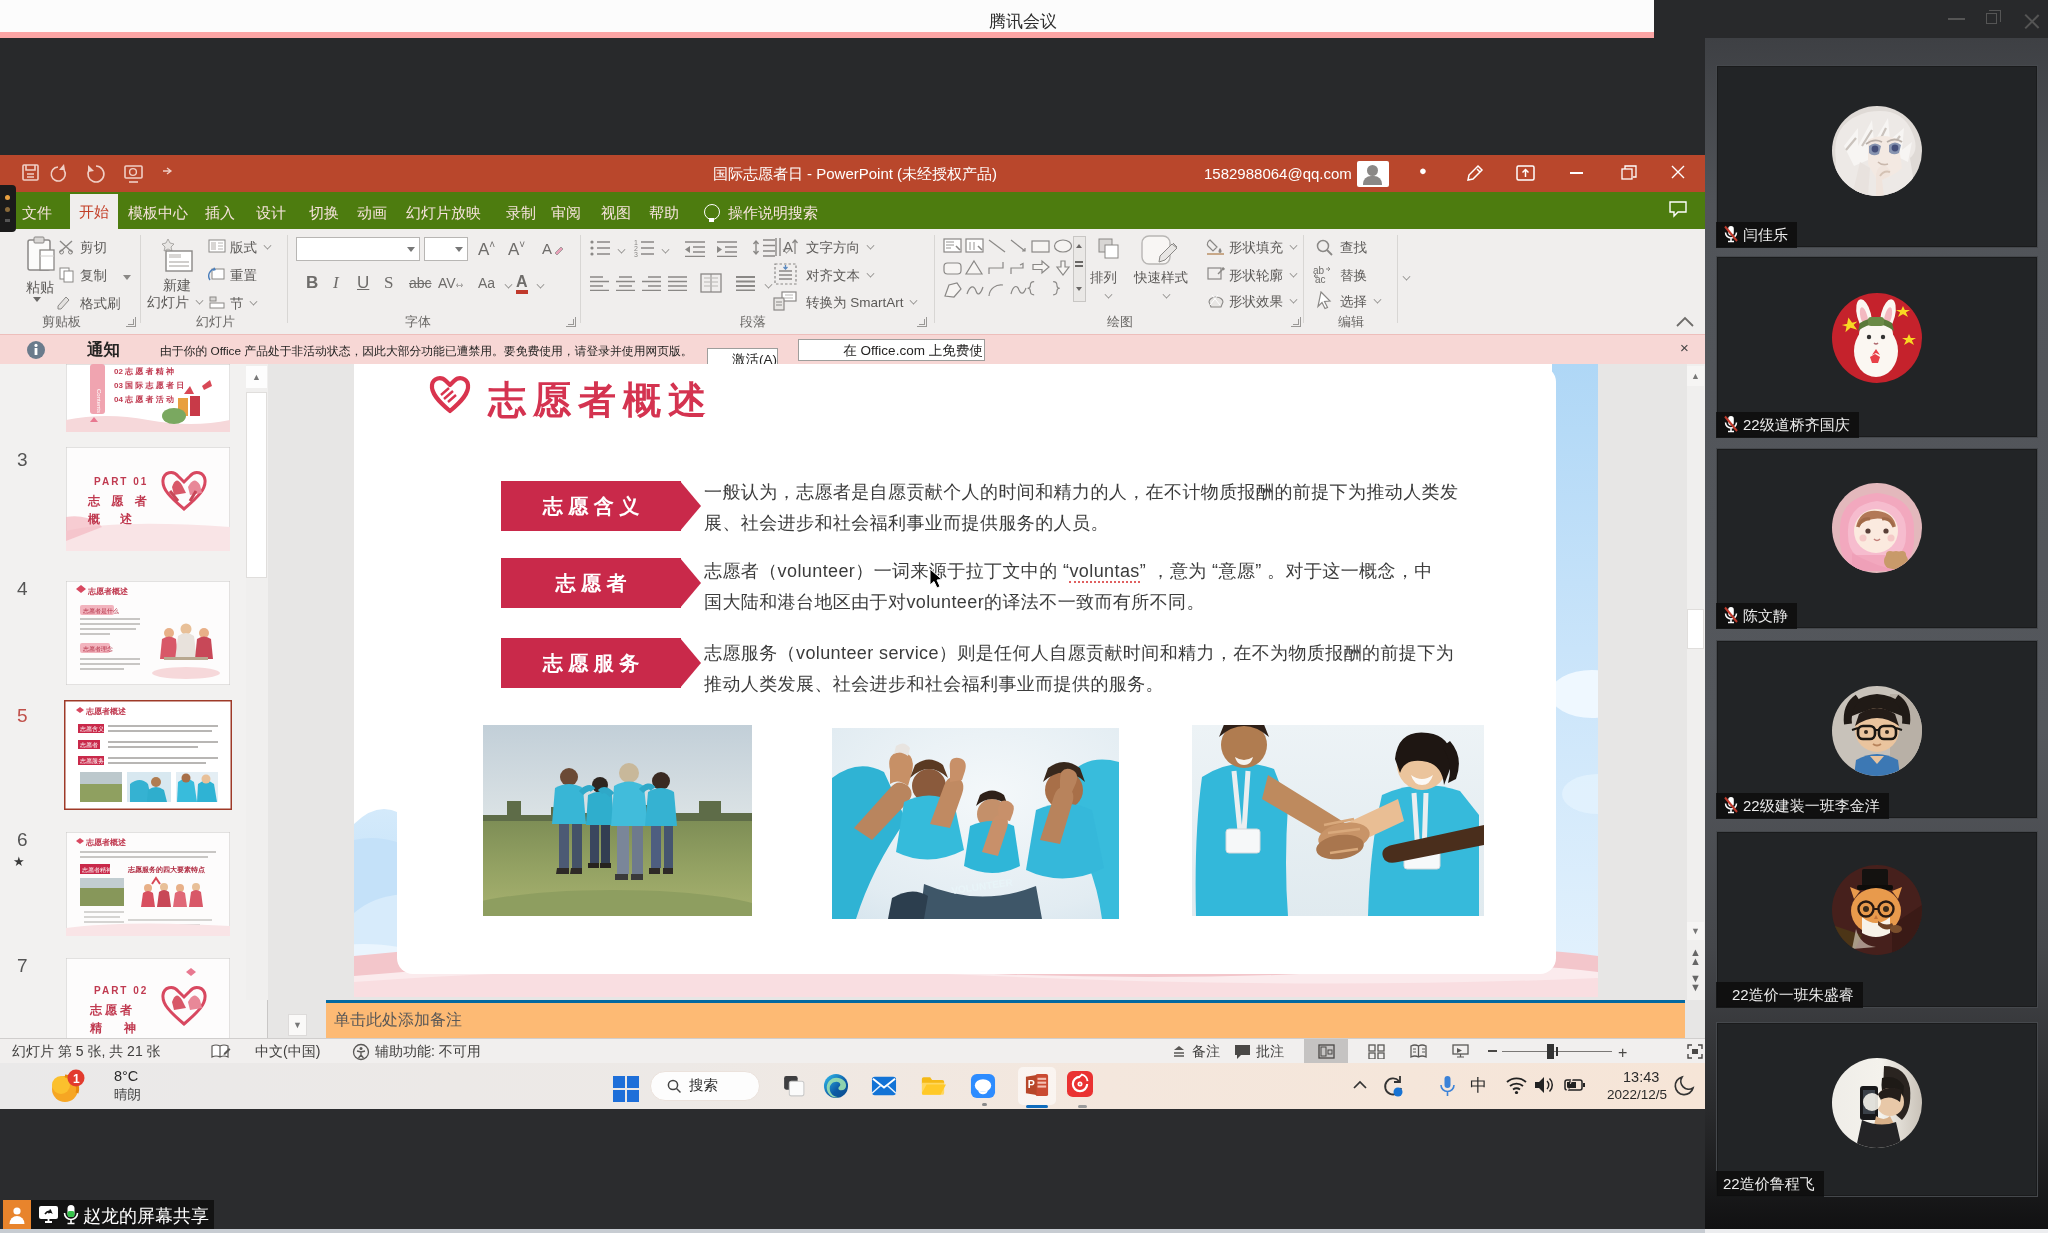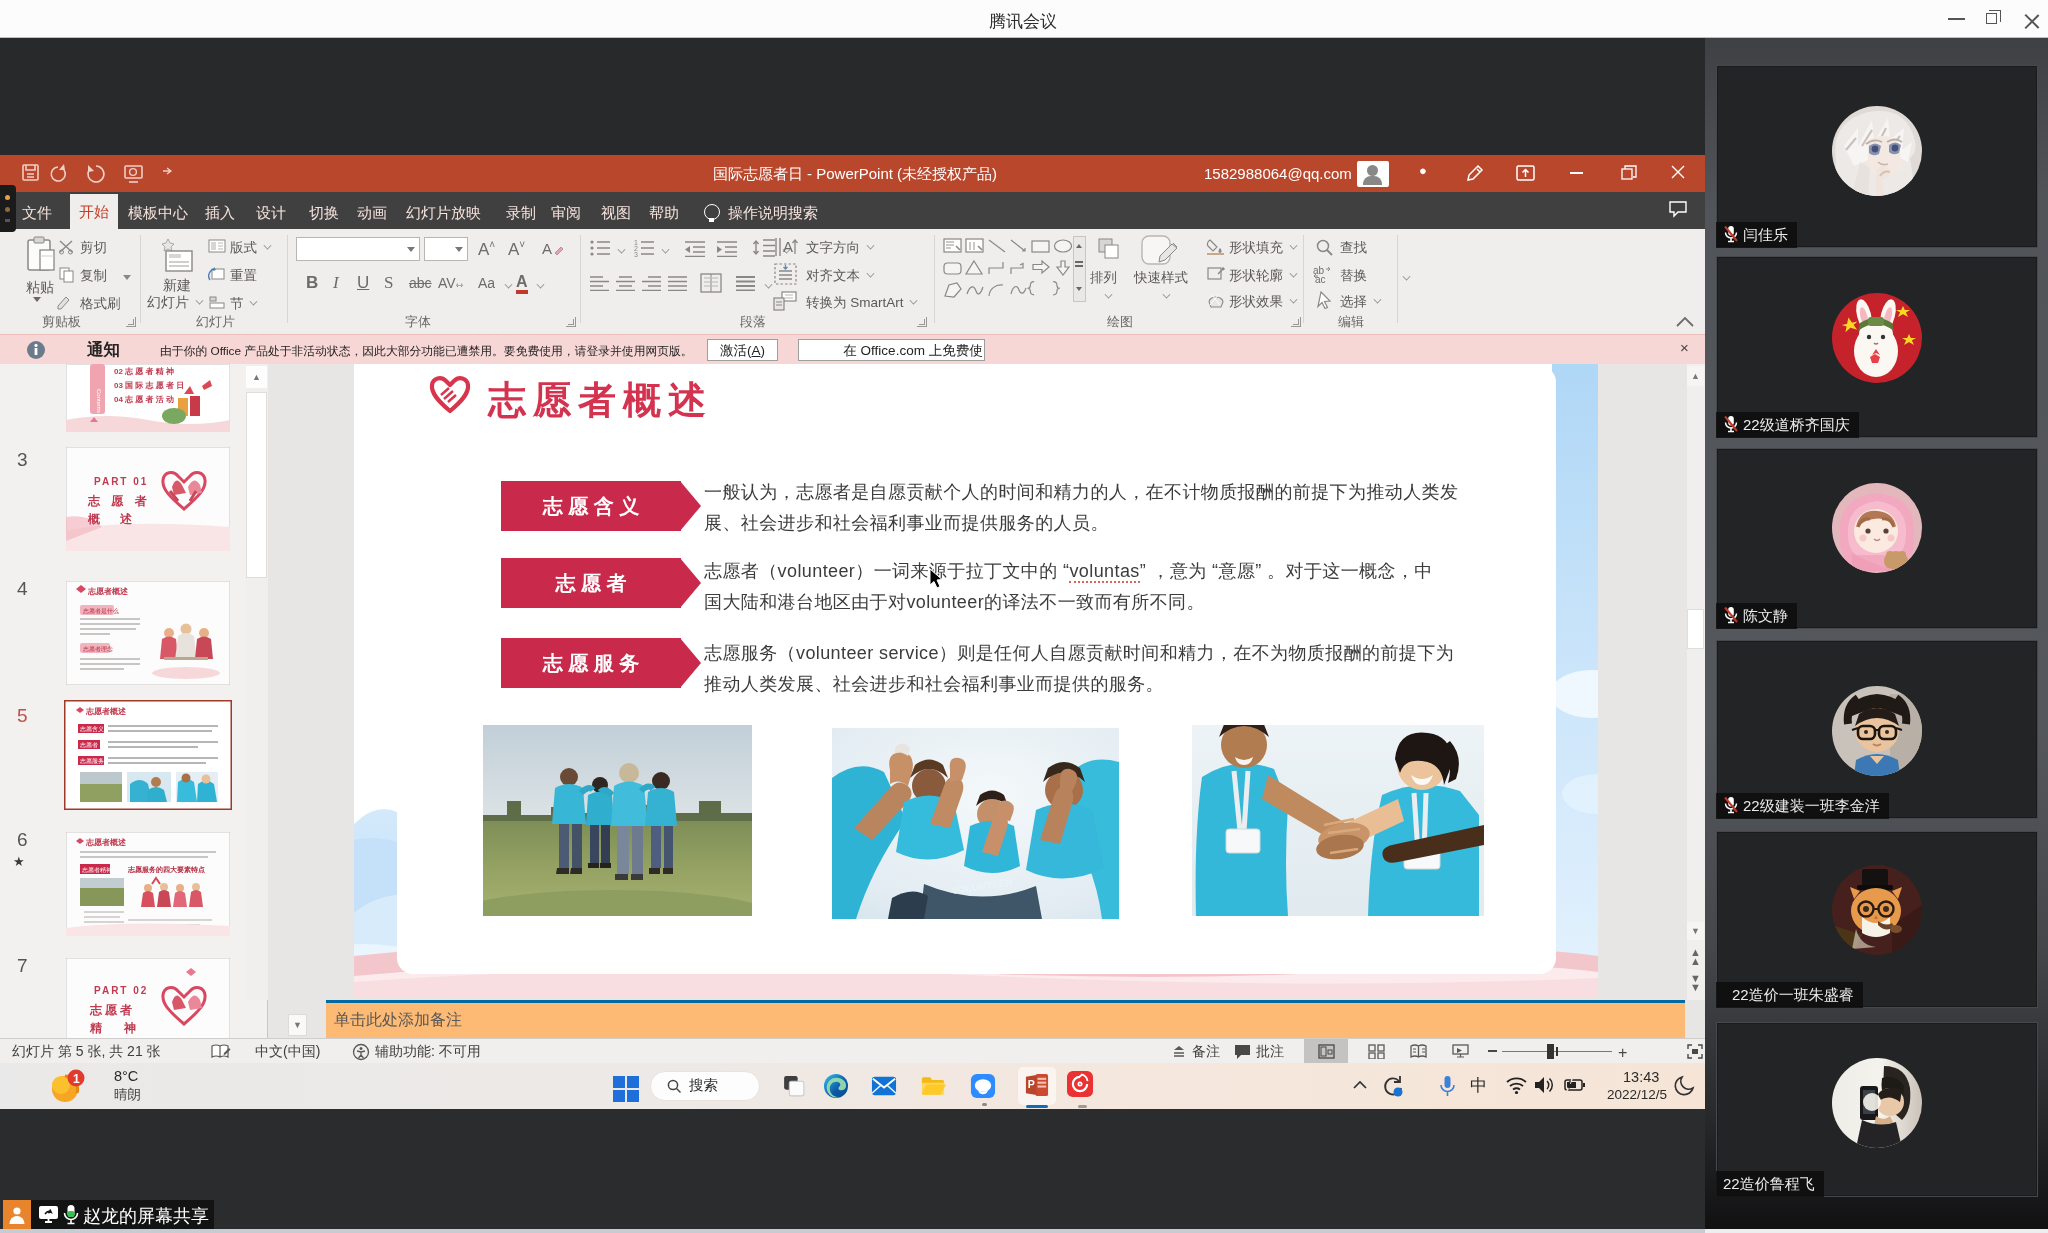--- a/index.html
+++ b/index.html
@@ -2,39 +2,39 @@
 <html><head>
 <meta charset="utf-8">
 <style>
 * { margin:0; padding:0; box-sizing:border-box; }
 html,body { width:2048px; height:1233px; overflow:hidden; background:#28292B;
   font-family:"Liberation Sans", sans-serif; }
 .abs { position:absolute; }
 #stage { position:relative; width:2048px; height:1233px; }
 
 
-#mtitle { left:0; top:0; width:2048px; height:38px; background:#FCFCFC; border-bottom:1px solid #fca5a5;padding-left:28px;}
+#mtitle { left:0; top:0; width:1654px; height:38px; background:#FCFCFC; border-bottom:6px solid #fca5a5;padding-left:28px;}
 #mtitle .t { left:989px; top:10px; font-size:17px; color:#2E2E2E; }
 #mtitle .mini { left:1948px; top:18px; width:17px; height:2px; background:#555; }
 #mtitle .rest { left:1986px; top:13px; width:11px; height:11px; border:1.4px solid #555; }
 #mtitle .rest:before { content:""; position:absolute; left:2px; top:-4.5px; width:11px; height:11px; border:1.4px solid #555; border-bottom:none; border-left:none;}
 #mtitle .clo { left:2024px; top:12px; width:15px; height:15px; }
 #mtitle .clo:before, #mtitle .clo:after { content:""; position:absolute; left:7px; top:0px; width:1.6px; height:19px; background:#555;}
 #mtitle .clo:before { transform:rotate(45deg);} #mtitle .clo:after{ transform:rotate(-45deg);}
 
 
 #lb-top { left:0; top:38px; width:1705px; height:117px; background:#28292B; }
 #lb-bot { left:0; top:1109px; width:1705px; height:124px; background:#2B2C2E; }
 #strip-bot { left:0; top:1229px; width:1705px; height:4px; background:#C7CCD2; }
 #strip-bot2 { left:1705px; top:1229px; width:343px; height:4px; background:#ECEDEF; }
 
 
 #ppt { left:0; top:155px; width:1705px; height:954px; background:#F0EEED; }
 #ppt-titlebar { left:0; top:0; width:1705px; height:37px; background:#B9472C; }
-#ppt-tabs { left:0; top:37px; width:1814px; height:37px; background:#404040; }
+#ppt-tabs { left:0; top:37px; width:1814px; height:37px; background:#4d7c0f; }
 #ribbon { left:0; top:74px; width:1705px; height:105px; background:#F0EEED; }
 #notif { left:0; top:179px; width:1705px; height:30px; background:#F7D7D5; border-top:1px solid #EDBEBB;}
 #pptbody { left:0; top:209px; width:1705px; height:674px; background:#E7E6E5; }
 #notes { left:326px; top:845px; width:1359px; height:38px; background:#fdba74; border-top:3px solid #0369a1;}
 #statusbar { left:0; top:883px; width:1705px; height:25px; background:#F1EFEE; border-top:1px solid #D0CECD; font-size:14px; color:#444;}
 #taskbar { left:0; top:908px; width:1705px; height:46px;
   background:linear-gradient(90deg,#EAE9E9 0%,#EDE9E6 40%,#F4E7DD 65%,#F6E5D7 100%); }
 #ppt-title { left:710px; top:10px; width:290px; text-align:center; color:#fff; font-size:15px; }
 #ppt-email { left:1204px; top:10px; color:#fff; font-size:15px; }
 #ppt-acct { left:1357px; top:6px; width:32px; height:26px; background:#fff; border-radius:2px; }
@@ -380,21 +380,21 @@
         </svg>
     </div>
     <div class="abs" id="notif">
       <svg class="abs" style="left:26px;top:5px" width="20" height="20" viewBox="0 0 20 20">
           <circle cx="10" cy="10" r="9" fill="#6A7B8C"></circle>
           <rect x="8.6" y="8" width="2.8" height="7" fill="#fff"></rect>
           <circle cx="10" cy="5.4" r="1.6" fill="#fff"></circle>
         </svg>
       <div class="abs" style="left:87px;top:4px;font-size:16.5px;font-weight:bold;color:#252423;">通知</div>
       <div class="abs" style="left:160px;top:9px;font-size:11.8px;color:#252423;">由于你的 Office 产品处于非活动状态，因此大部分功能已遭禁用。要免费使用，请登录并使用网页版。</div>
-      <div class="abs" style="left:707px;top:4px;width:71px;height:22px;background:#fff;border:1px solid #9E9E9C;font-size:13.5px;color:#252423;text-align:center;line-height:21px;">激活(<u>A</u>)</div>
+      <div class="abs" style="left:707px;top:13px;width:71px;height:22px;background:#fff;border:1px solid #9E9E9C;font-size:13.5px;color:#252423;text-align:right;line-height:21px;">激活(<u>A</u>)</div>
       <div class="abs" style="left:798px;top:4px;width:187px;height:22px;background:#fff;border:1px solid #9E9E9C;font-size:13.5px;color:#252423;text-align:center;line-height:21px;padding-left:43px;">在 Office.com 上免费使用</div>
       <div class="abs" style="left:1680px;top:4px;font-size:15px;color:#444;">×</div>
     </div>
     <div class="abs" id="pptbody">
 
       <div class="abs" id="thumbpanel" style="left:0;top:0;width:268px;height:674px;background:#F2F1F0;border-right:1px solid #C9C7C6;"></div>
 
       <div class="abs" style="left:246px;top:0;width:22px;height:636px;background:#F0EFEE;"></div>
       <div class="abs" style="left:246px;top:2px;width:21px;height:22px;background:#FDFDFD;text-align:center;font-size:9px;color:#777;line-height:22px;">▲</div>
       <div class="abs" style="left:246px;top:28px;width:21px;height:186px;background:#FFFFFF;border:1px solid #E0DEDC;"></div>

